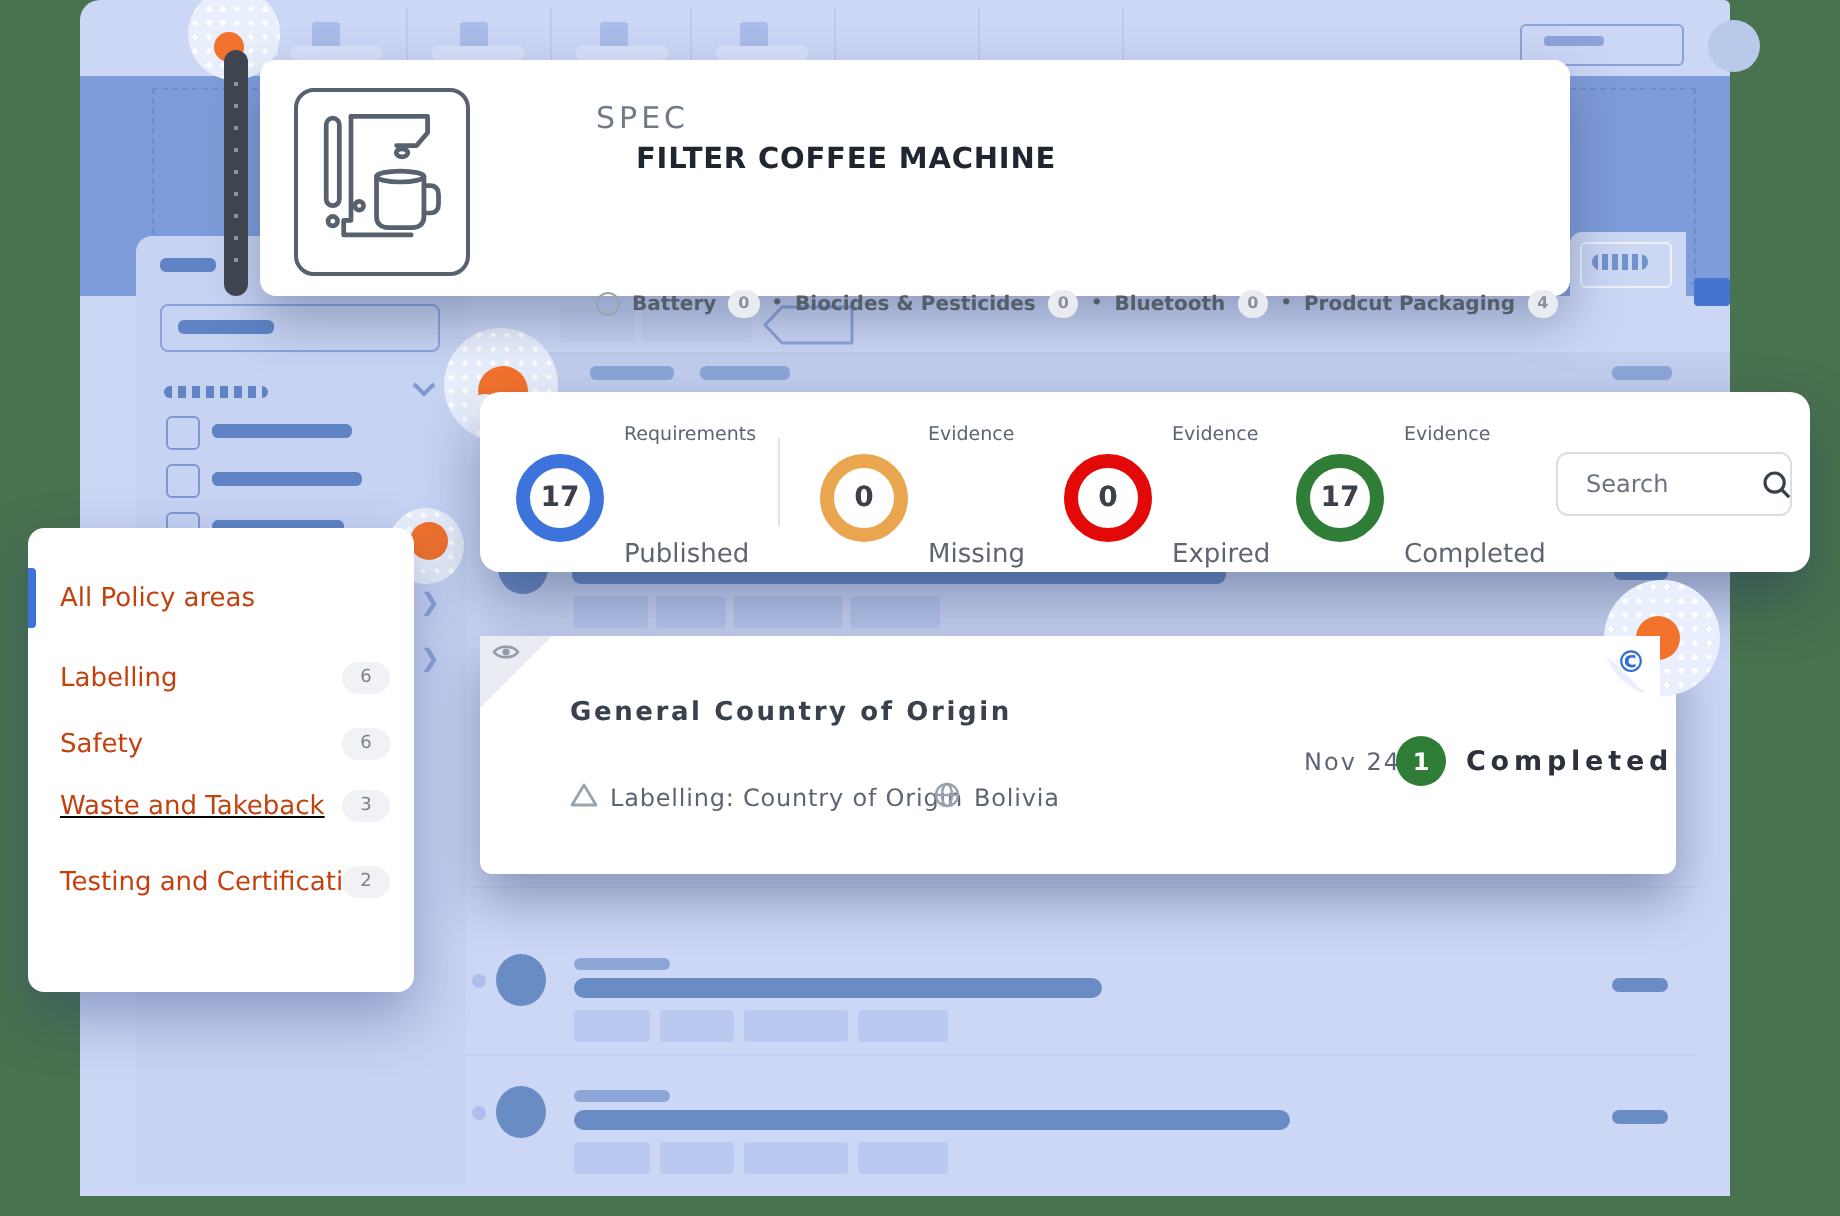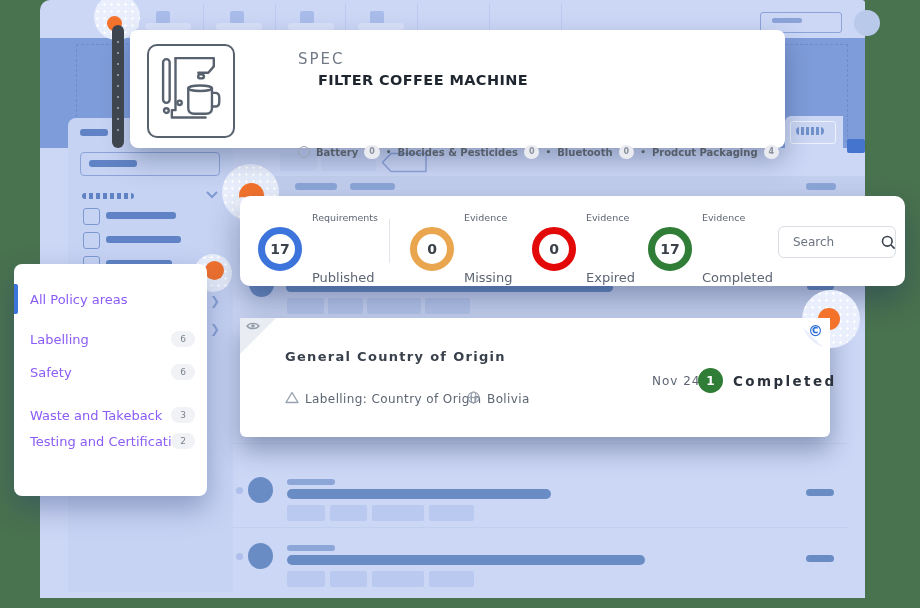--- a/index.html
+++ b/index.html
@@ -79,28 +79,28 @@
   #search-box{left:538px;top:30px;width:116px;height:30px;border:1px solid #d9dde4;border-radius:6px;
     display:flex;align-items:center;}
   #search-box input{border:0;outline:0;width:80px;margin-left:12px;font-size:12px;color:#39414c;
     font-family:inherit;background:transparent;}
   #search-box input::placeholder{color:#6b7380;}
 
   
   #policy-panel{left:14px;top:264px;width:193px;height:232px;background:#fff;border-radius:8px;
     box-shadow:0 12px 28px rgba(40,60,120,.38);}
   .prow{position:absolute;left:0;width:100%;height:26px;display:flex;align-items:center;cursor:pointer;}
-  .prow .lbl{margin-left:16px;font-size:13px;color:#8b5cf6;}
+  .prow .lbl{margin-left:16px;font-size:13px;color:#c2410c;}
   .prow .pcnt{position:absolute;right:12px;min-width:24px;text-align:center;background:#f0f2f5;
     border-radius:8px;font-size:9px;color:#7a828f;padding:3px 0;}
   .active-bar{position:absolute;left:0;top:-2px;width:4px;height:30px;border-radius:0 2px 2px 0;}
 
   
   #task-card{left:240px;top:318px;width:590px;height:119px;background:#fff;border-radius:6px;
-    box-shadow:0 12px 26px rgba(30,50,90,.4);}
+    box-shadow:0 12px 26px rgba(30,50,90,.4);padding-left:8px;}
   #fold-tl{left:240px;top:318px;width:36px;height:36px;background:#e9ecf2;
     clip-path:polygon(0 0,100% 0,0 100%);}
   #fold-tr{left:794px;top:318px;width:36px;height:36px;background:#ffffff;
     clip-path:polygon(0 0,100% 0,100% 100%);}
   .task-title{font-size:13px;font-weight:700;letter-spacing:1.3px;color:#39414c;}
   .task-meta{font-size:12px;color:#5d6573;letter-spacing:.4px;}
   .date-txt{font-size:12px;color:#5d6573;letter-spacing:1px;}
   .status-circle{width:25px;height:25px;border-radius:50%;display:flex;align-items:center;
     justify-content:center;color:#fff;font-size:12px;font-weight:700;}
   .status-txt{font-size:13.5px;font-weight:700;letter-spacing:2.4px;color:#2b323c;}
@@ -329,21 +329,21 @@
       <span class="lbl">All Policy areas</span>
     </div>
     <div class="prow" style="top:62px;">
       <span class="lbl">Labelling</span>
       <span class="pcnt">6</span>
     </div>
     <div class="prow" style="top:95px;">
       <span class="lbl">Safety</span>
       <span class="pcnt">6</span>
     </div>
-    <div class="prow" style="top:138px;">
+    <div class="prow" style="top:126px;text-decoration:underline;">
       <span class="lbl">Waste and Takeback</span>
       <span class="pcnt">3</span>
     </div>
     <div class="prow" style="top:164px;">
       <span class="lbl">Testing and Certification</span>
       <span class="pcnt">2</span>
     </div>
   </div>
 
 </div>

